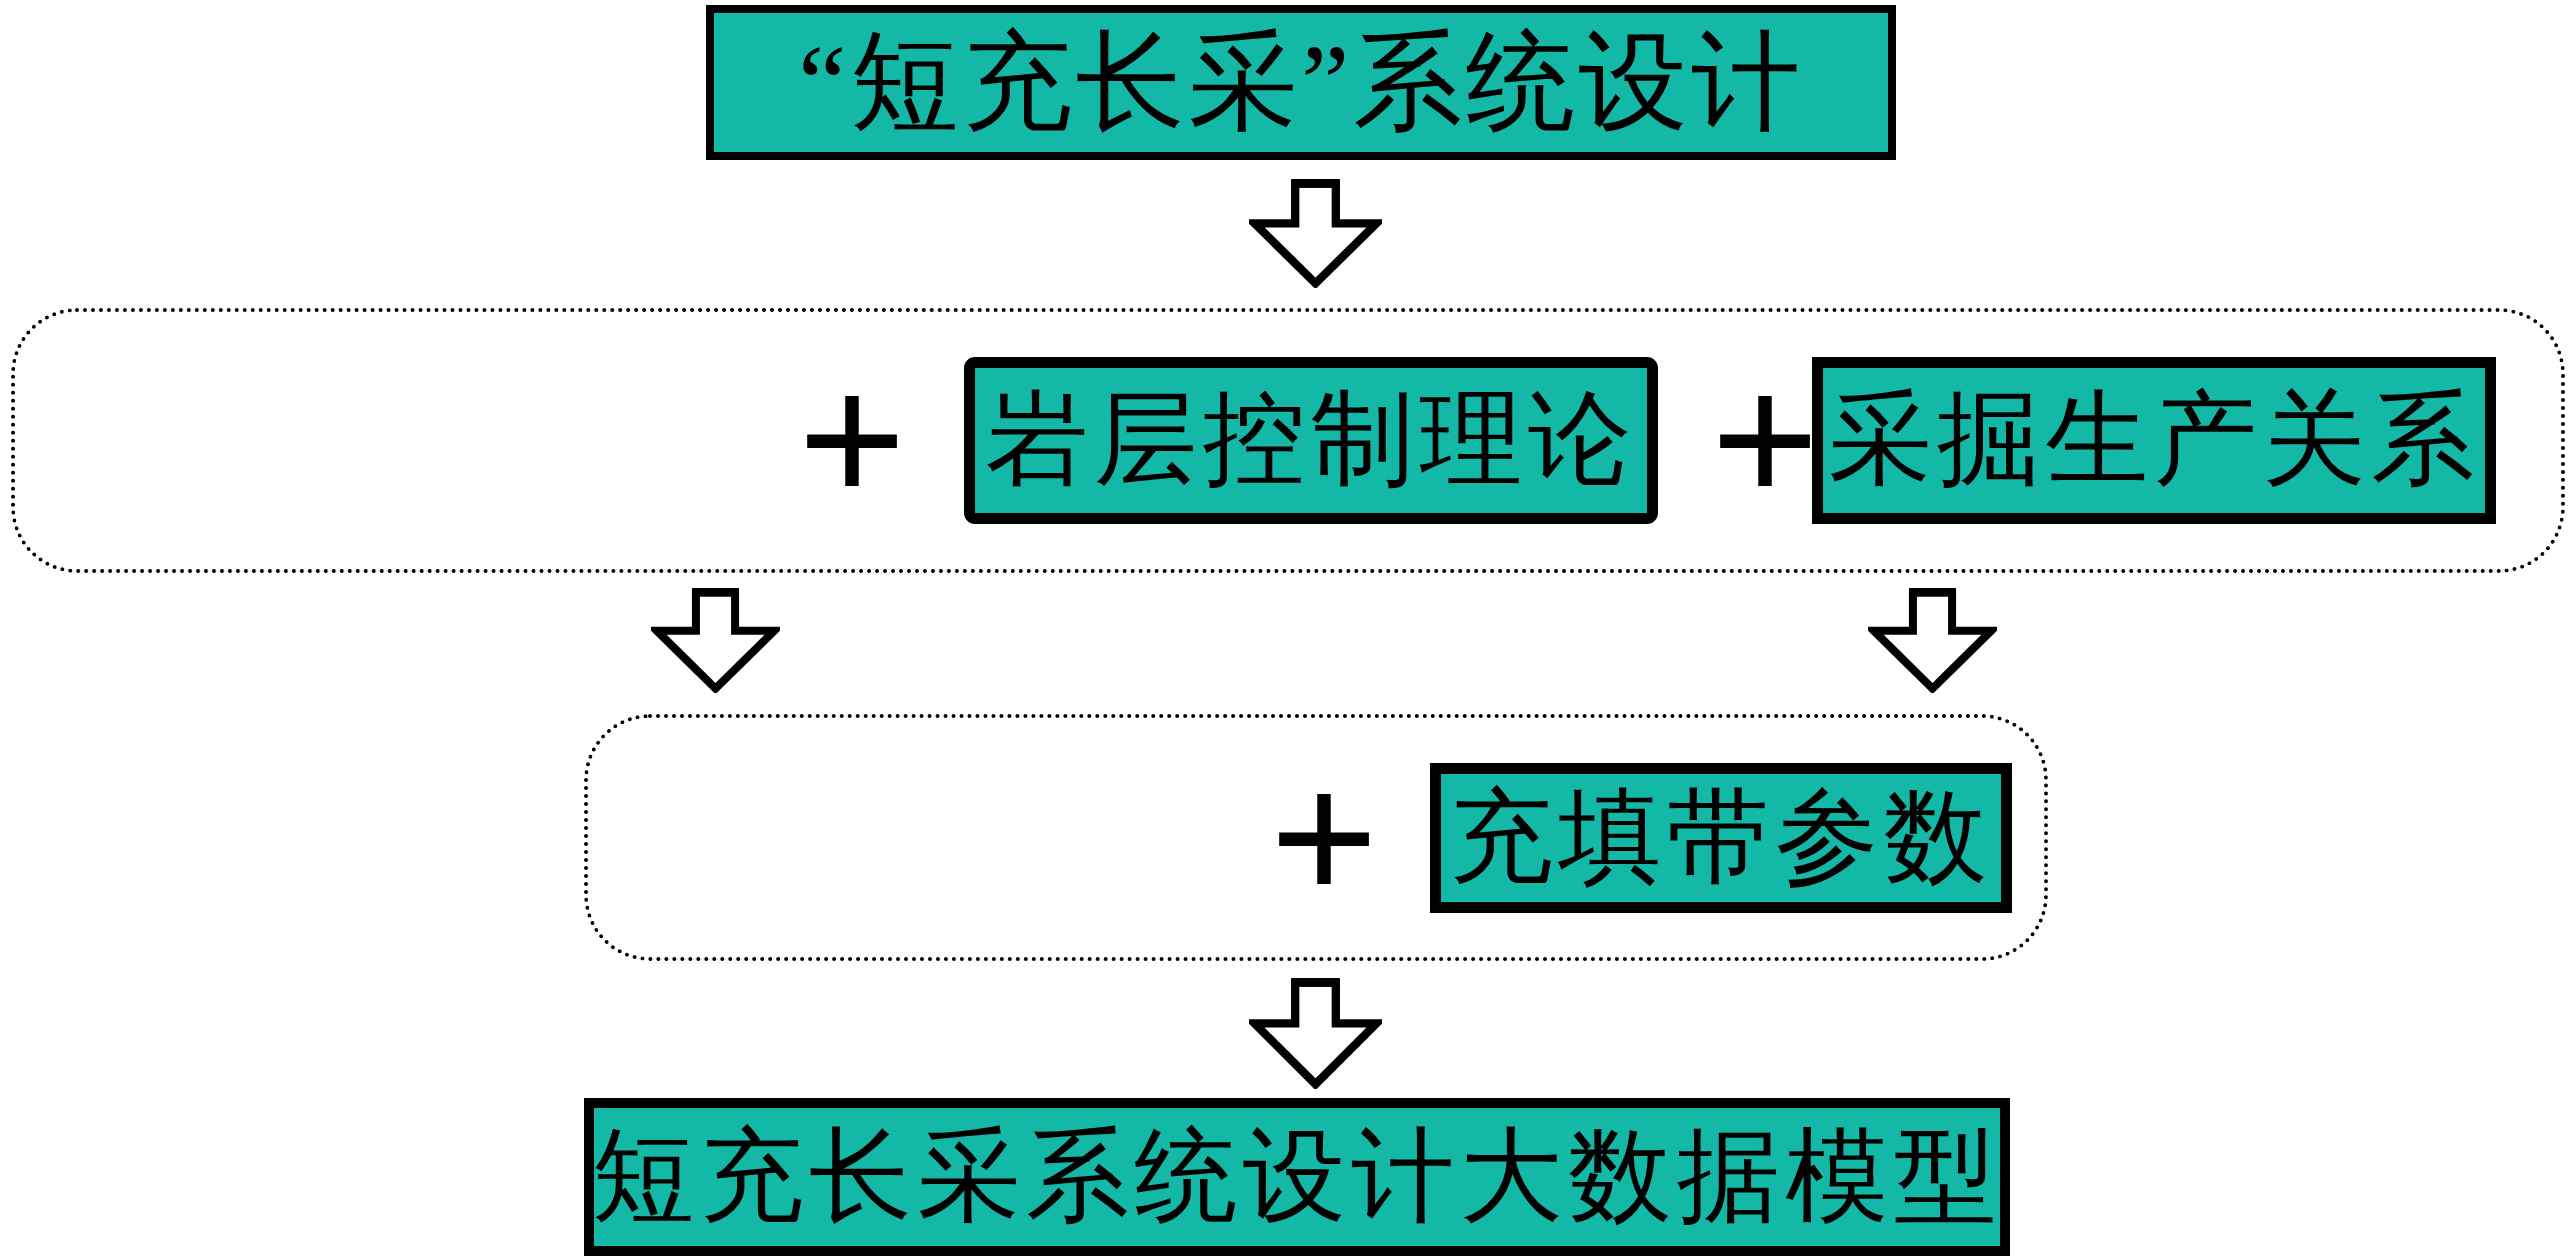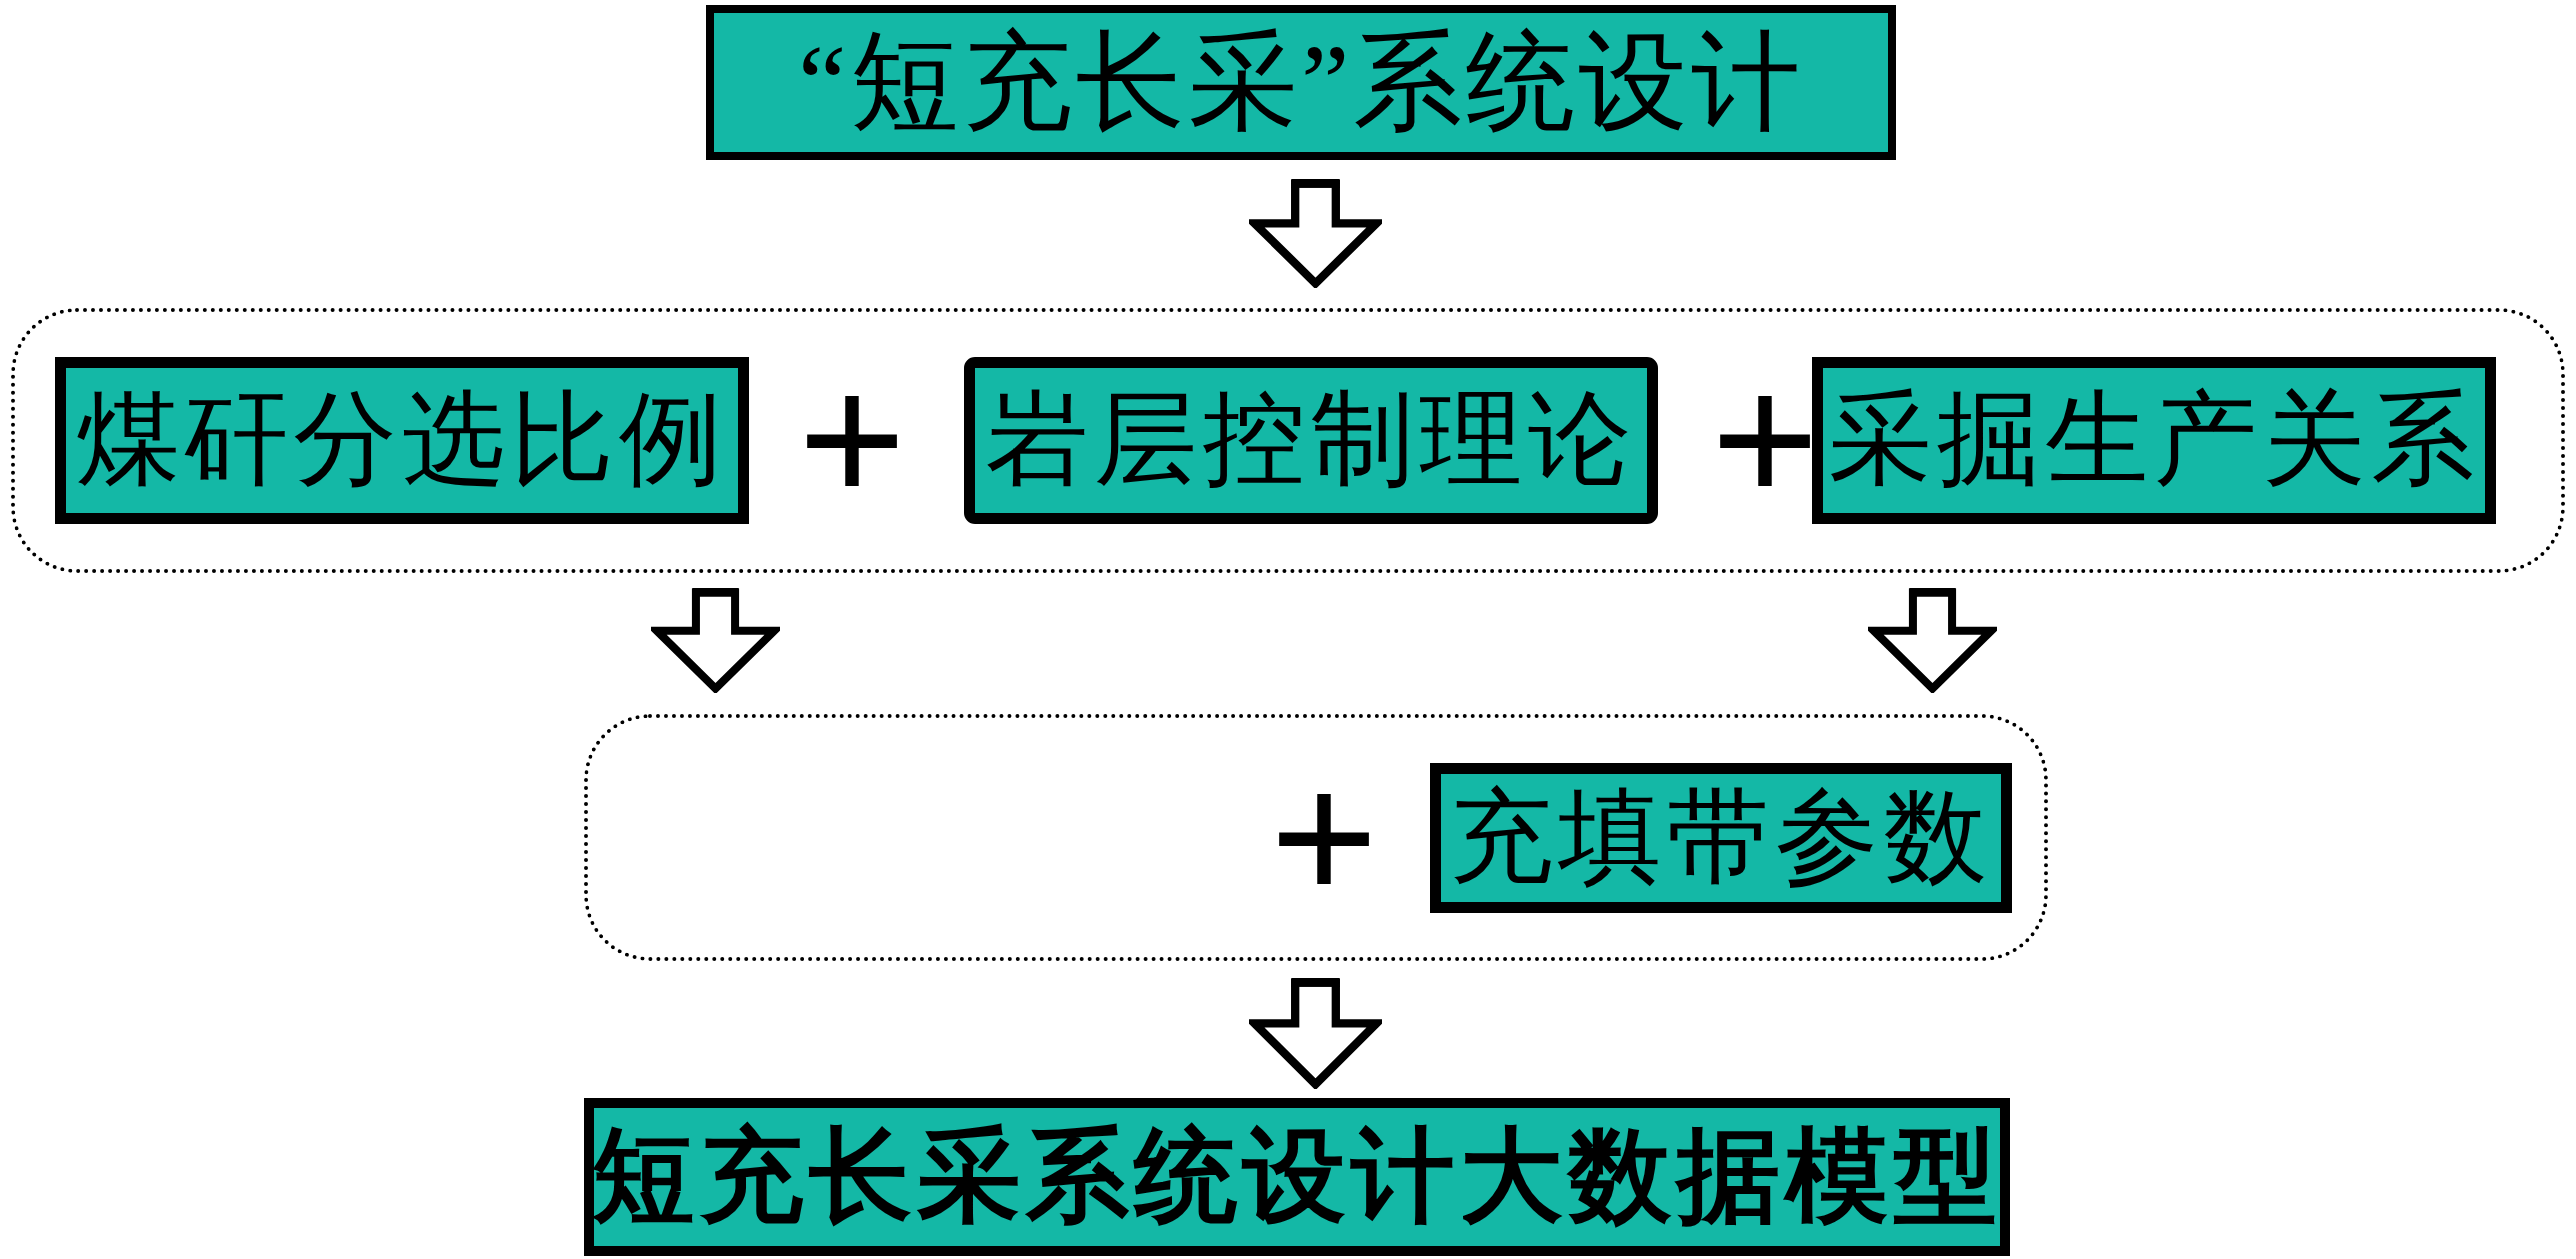--- a/index.html
+++ b/index.html
@@ -34,21 +34,20 @@
   }
   .mid-node {
     border-width: 11px;
     font-size: 103px;
     letter-spacing: 5.5px;
   }
   .result-node {
     border-width: 10px;
     font-size: 103px;
     letter-spacing: 5.5px;
-    font-weight: bold;
   }
   .dotted-group {
     border: 4.6px dotted #000000;
     border-radius: 66px;
     background: transparent;
   }
   .plus {
     display: flex;
     align-items: center;
     justify-content: center;
@@ -70,23 +69,20 @@
 
   <div class="abs" style="left:1249px; top:179px; width:133px; height:109px;">
     <svg class="arrow-svg" width="133" height="109" viewBox="0 0 144 118">
       <path d="M50 5 H94 V48 H138 L72 113 L6 48 H50 Z" fill="#ffffff" stroke="#000000" stroke-width="9" stroke-linejoin="miter"></path>
       <path d="M46 3 H98" stroke="#000000" stroke-width="13"></path>
     </svg>
   </div>
 
   <div class="abs dotted-group" style="left:11px; top:308px; width:2554px; height:265px;"></div>
 
-  <div class="abs node mid-node" style="left:55px; top:357px; width:694px; height:167px;">
-    <span>煤矸分选比例</span>
-  </div>
 
   <div class="abs plus" style="left:794px; top:367px; width:116px; height:147px;">
     <span>+</span>
   </div>
 
   <div class="abs node mid-node" style="left:964px; top:357px; width:694px; height:167px;border-radius:11px;">
     <span>岩层控制理论</span>
   </div>
 
   <div class="abs plus" style="left:1707px; top:367px; width:116px; height:147px;">

